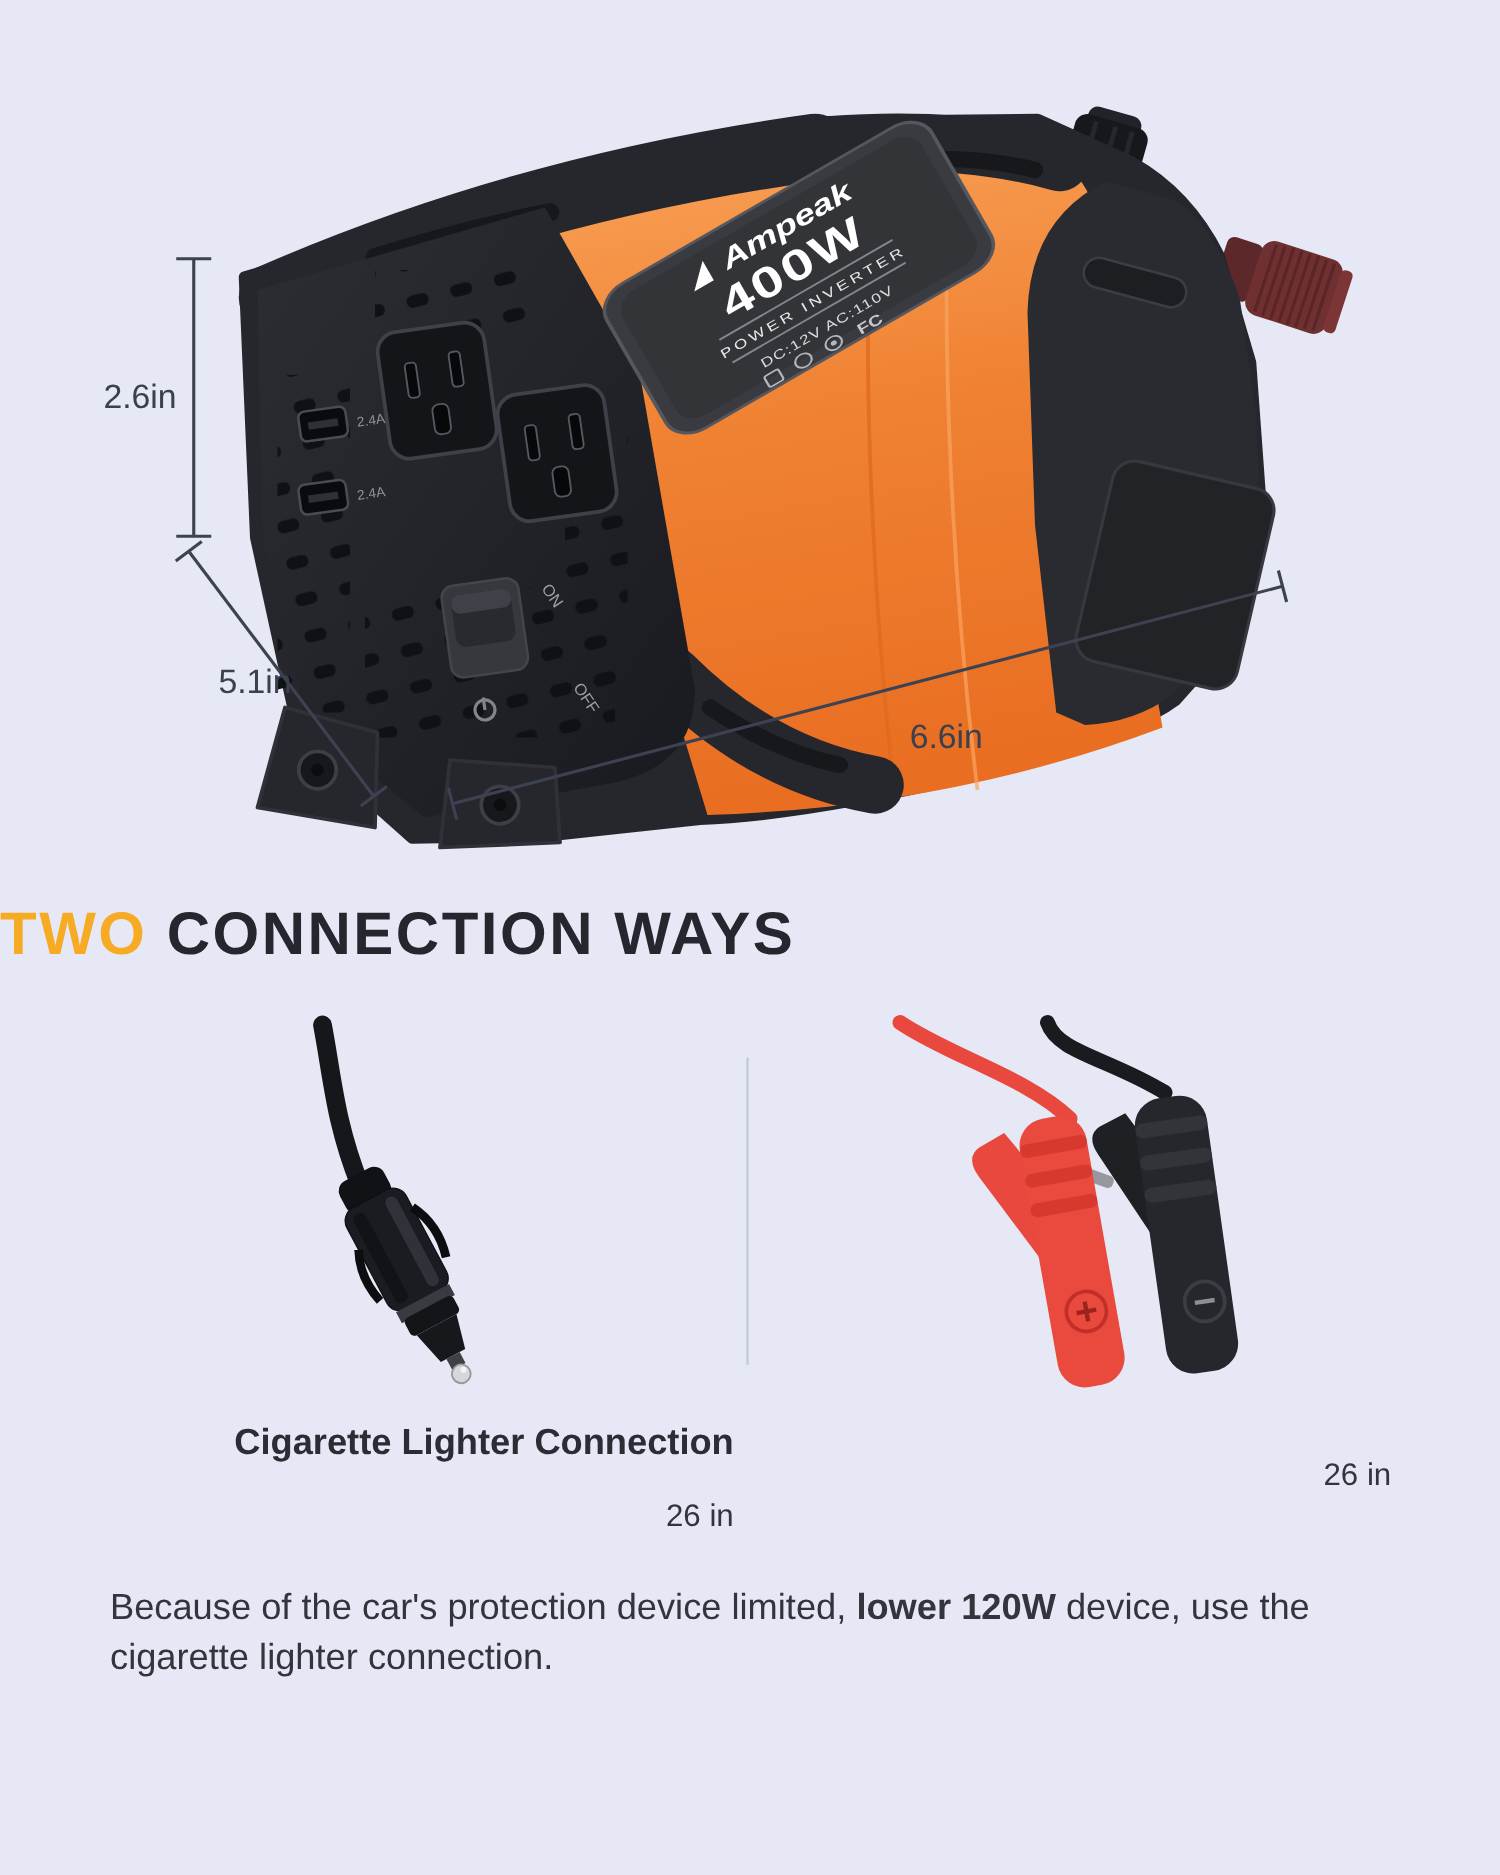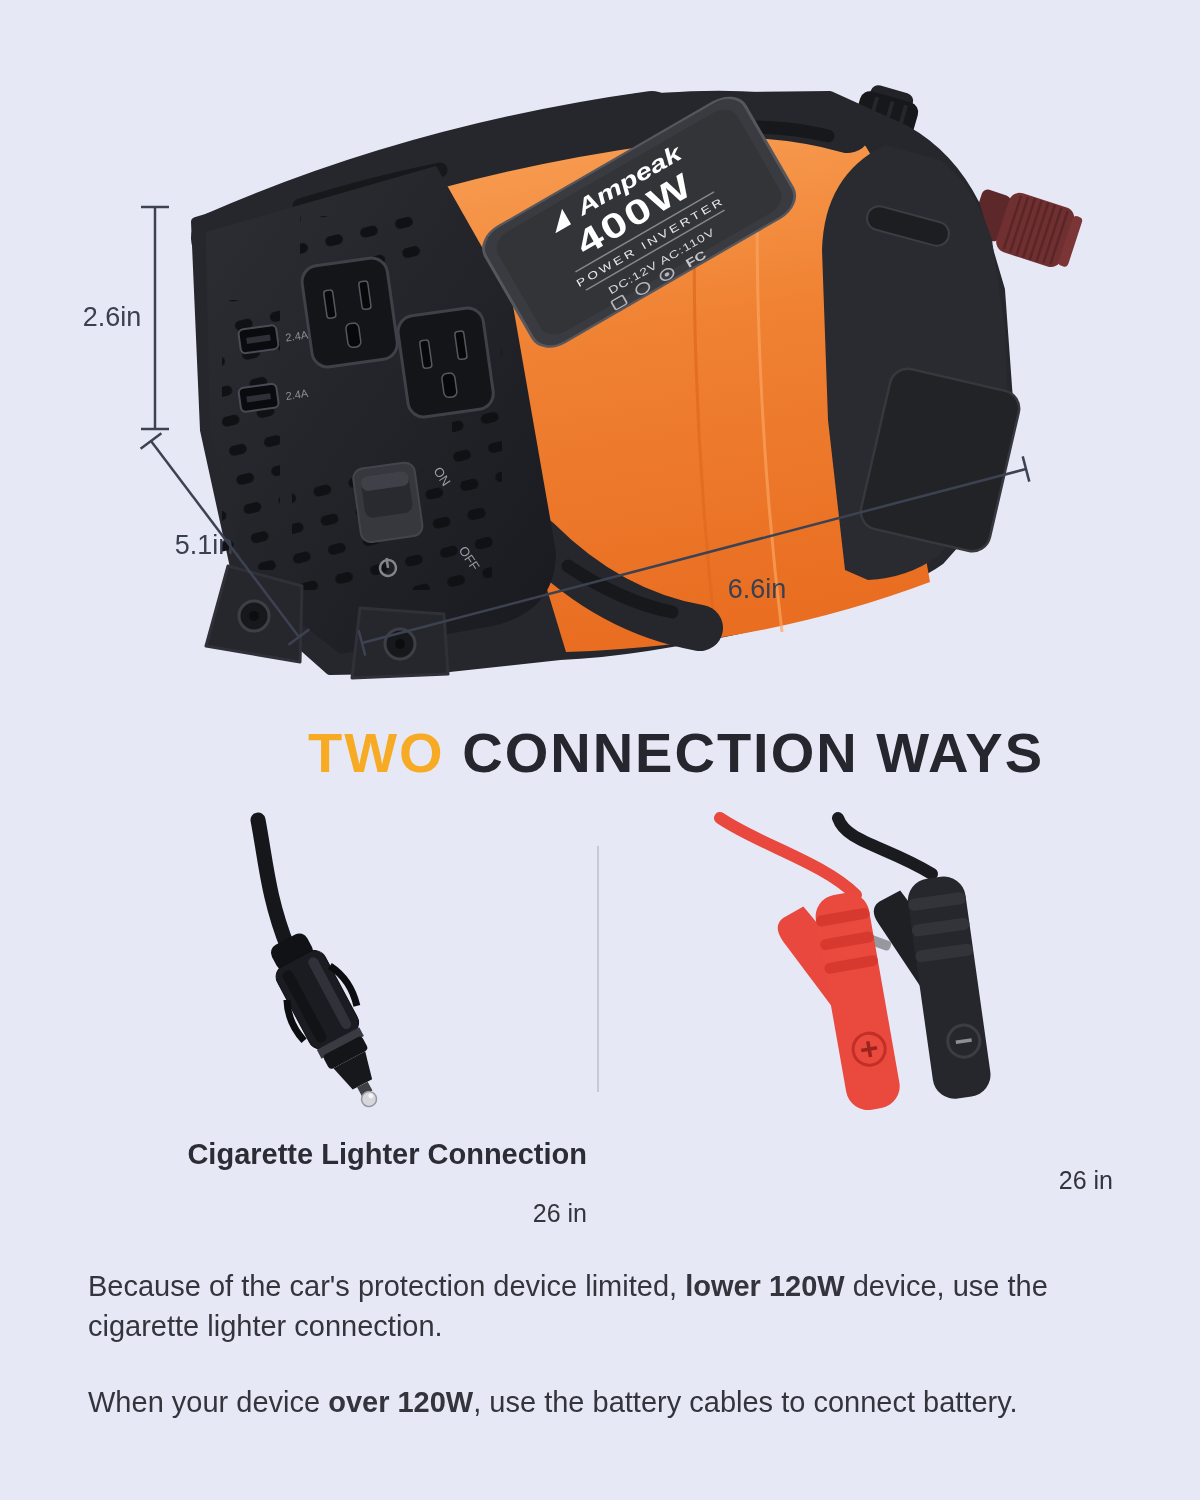--- a/index.html
+++ b/index.html
@@ -11,22 +11,22 @@
     font-family: "Liberation Sans", sans-serif;
     overflow: hidden;
   }
   svg.illustration { position: absolute; left: 0; top: 0; }
   svg text { font-family: "Liberation Sans", sans-serif; }
 
   .heading {
     position: absolute;
     top: 720px; left: 0;
     width: 1044px;
-    text-align: right;
-    font-size: 56px;
+    text-align: left;
+    font-size: 48px;
     font-weight: 700;
     letter-spacing: 2px;
     color: #26262e;
     white-space: nowrap;
   }
   .heading .hl { color: #f7ab25; }
 
   .caption {
     position: absolute;
     width: 520px;
@@ -311,16 +311,15 @@
   <div class="caption left">
     <div class="title">Cigarette Lighter Connection</div>
     <div class="len">26 in</div>
   </div>
   <div class="caption right">
     <div class="len">26 in</div>
   </div>
 
   <div class="notes">
     <p><span>Because of the car's protection device limited, </span><strong>lower 120W</strong><span> device, use the cigarette lighter connection.</span></p>
-    <p><span>When your device </span><strong>over 120W</strong><span>, use the battery cables to connect battery.</span></p>
   </div>
 
 </div>
 
 </body></html>

